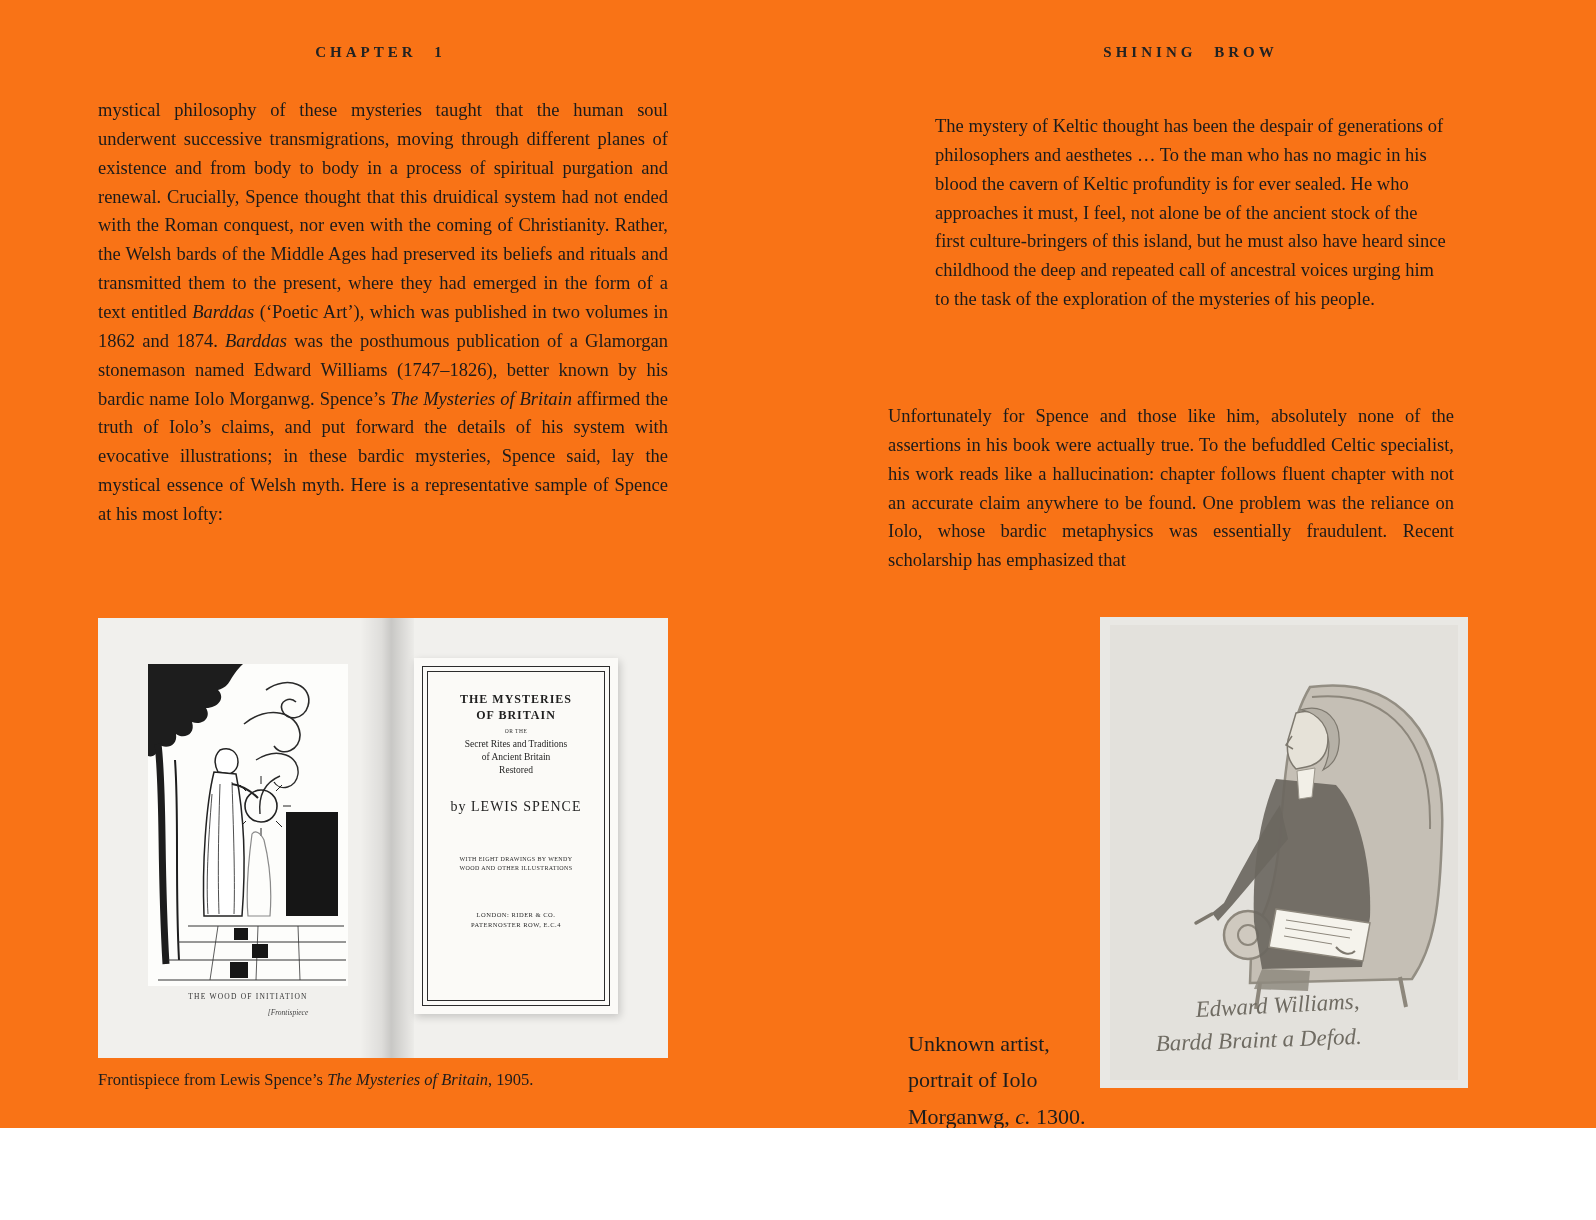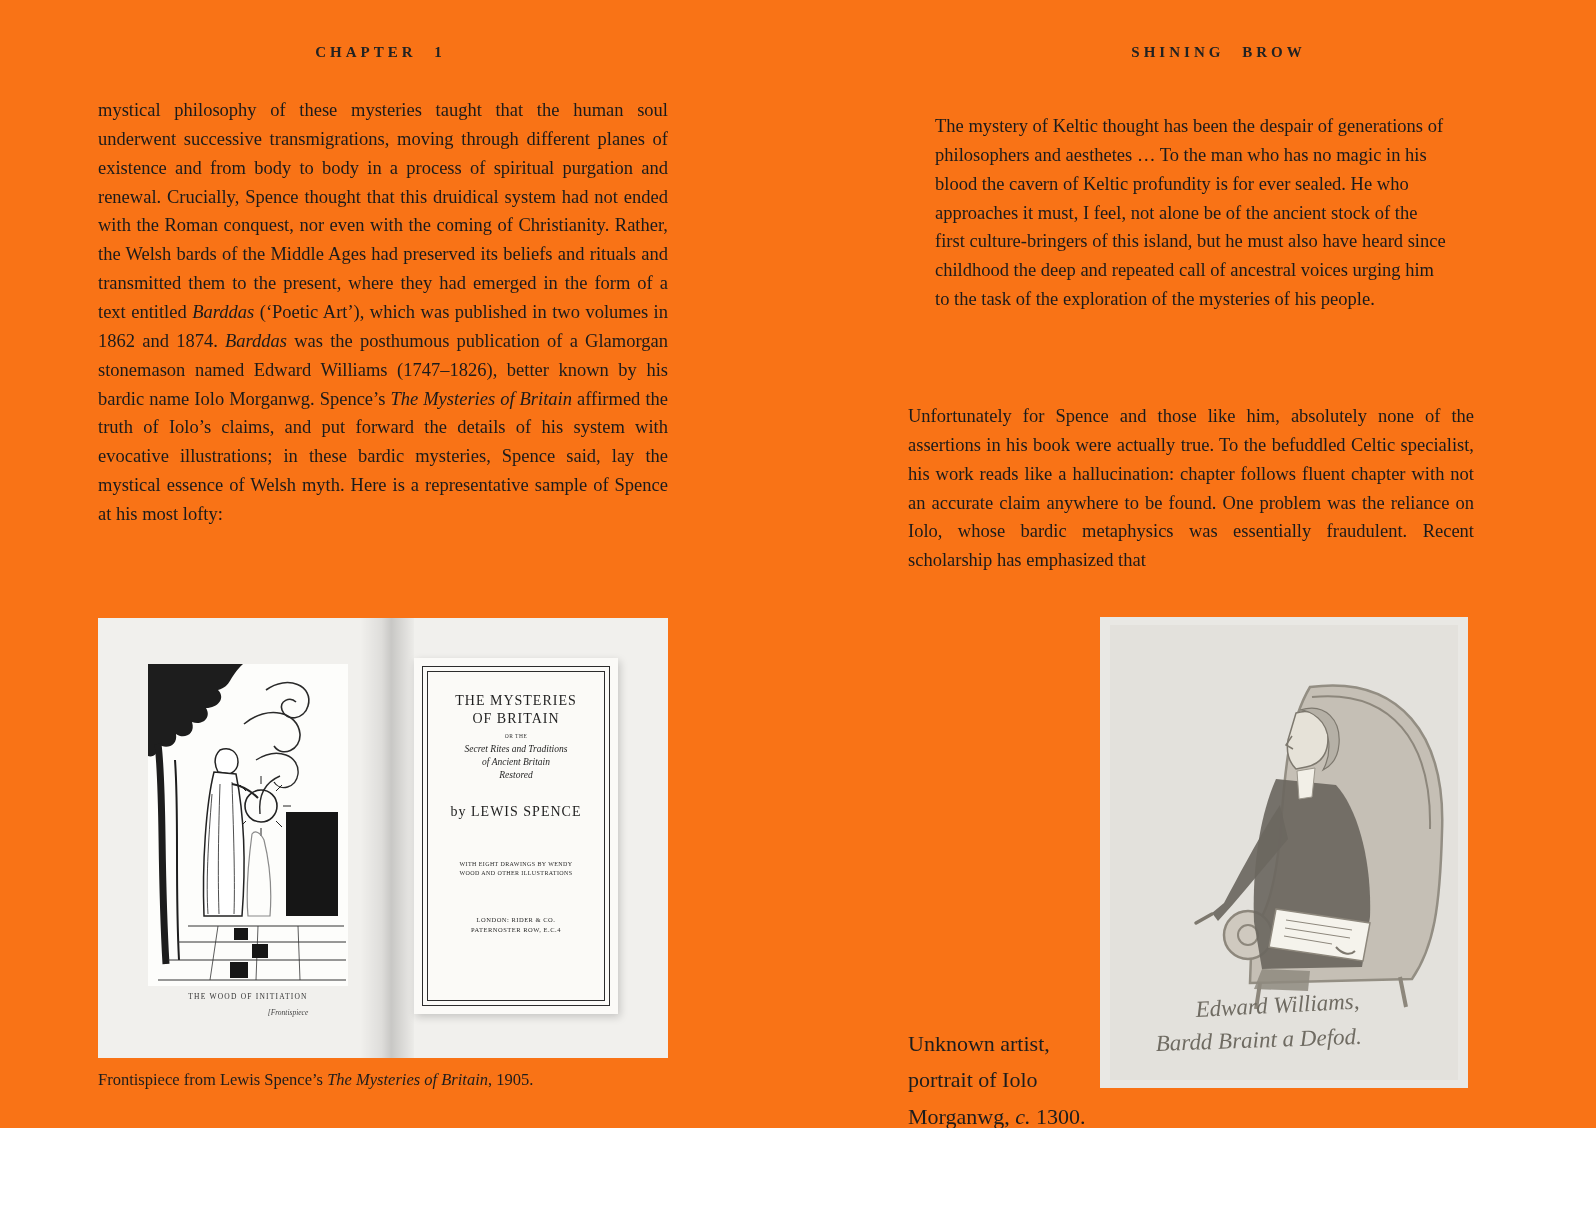--- a/index.html
+++ b/index.html
@@ -11,33 +11,33 @@
     color:#1b1b1b;
     overflow:hidden;
   }
   .running-head{
     position:absolute;top:44px;width:565px;
     text-align:center;
     font-size:15px;letter-spacing:4px;word-spacing:10px;
     font-weight:600;color:#222;
   }
   .running-head.left{left:98px;}
-  .running-head.right{left:936px;text-align:center;}
+  .running-head.right{left:908px;text-align:center;}
   .body-text{
     position:absolute;
     font-size:18.5px;line-height:1.56;
     text-align:justify;
     margin:0;
   }
   .left-body{left:98px;top:96px;width:570px;}
   .right-quote{
     left:935px;top:112px;width:512px;
     text-align:left;
   }
-  .right-body{left:908px;top:402px;width:566px;}
+  .right-body{left:888px;top:402px;width:566px;}
   .body-text i{font-style:italic;}
   .page-number{
     position:absolute;top:1128px;width:565px;text-align:center;
     font-size:17px;letter-spacing:2px;color:#222;
   }
   .page-number.left{left:98px;}
   .page-number.right{left:908px;}
 
   
   .fig-left{
@@ -61,23 +61,23 @@
     position:absolute;left:316px;top:40px;width:204px;height:356px;
     background:#fbfaf7;
     box-shadow:2px 3px 8px rgba(0,0,0,0.18);
   }
   .tp-frame-outer{position:absolute;inset:8px;border:1.5px solid #2c2c2c;}
   .tp-frame-inner{position:absolute;inset:13px;border:1px solid #2c2c2c;}
   .tp-content{
     position:absolute;inset:16px;
     text-align:center;color:#1f1f1f;
   }
-  .tp-title{font-size:14px;font-weight:400;letter-spacing:1px;line-height:1.3;margin-top:18px;}
+  .tp-title{font-size:12px;font-weight:700;letter-spacing:1px;line-height:1.3;margin-top:18px;}
   .tp-orthe{font-size:5.5px;letter-spacing:0.5px;margin-top:5px;color:#333;}
-  .tp-subtitle{font-size:9.5px;font-style:italic;line-height:1.35;margin-top:4px;}
+  .tp-subtitle{font-size:9.5px;line-height:1.35;margin-top:4px;}
   .tp-byline{font-size:14px;letter-spacing:1px;margin-top:22px;}
   .tp-credit{font-size:6px;letter-spacing:0.4px;line-height:1.6;margin-top:40px;color:#2a2a2a;}
   .tp-publisher{font-size:6.5px;letter-spacing:0.5px;line-height:1.6;margin-top:36px;color:#2a2a2a;}
 
   .fig-caption-left{
     position:absolute;left:98px;top:1070px;width:570px;
     font-size:16.5px;color:#1d1d1d;
   }
 
   

